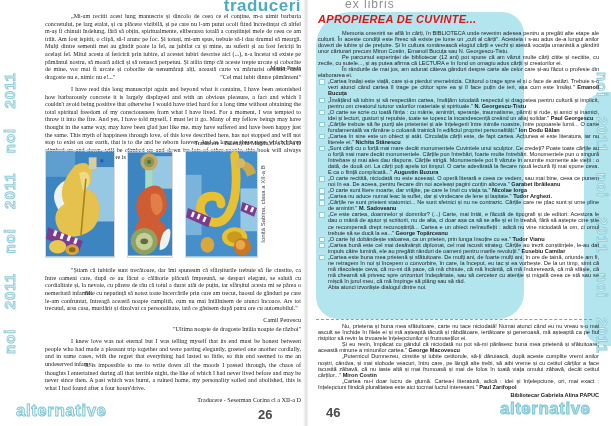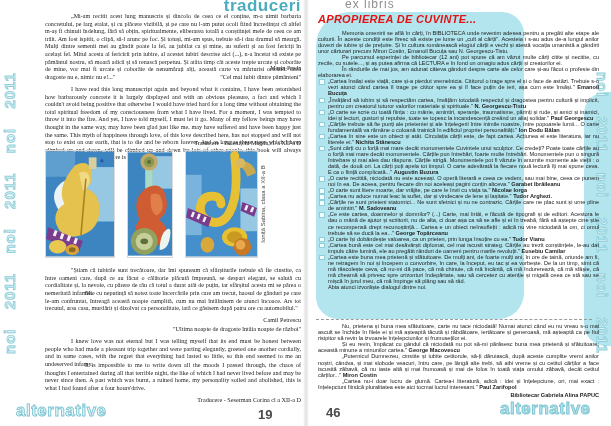--- a/index.html
+++ b/index.html
@@ -132,21 +132,21 @@
     <p class="lblock lp ind" style="top:267px;">"Știam că iubirile sunt trecătoare, dar îmi spuneam că sfârșiturile trebuie să fie cinstite, ca între oameni care, după ce au făcut o călătorie plăcută împreună, se despart elegant, se salută cu cordialitate și, la nevoie, cu părere de rău că totul a durat atât de puțin, iar sfârșitul acesta mi se părea o nemeritată infamie.</p>
     <p class="lblock lp ind2" style="top:290px;">Mie cu neputință să notez toate încercările prin care am trecut, haosul de gânduri pe care le-am confruntat, întreagă această noapte cumplită, cum nu mai întâlnisem de atunci încoace. Ars tot trecutul, arsa casa, murdărit și dizolvat ca personalitate, iată ce găsisem după patru ore cu automobilul."</p>
     <div class="rline lp" style="top:316px;">Camil Petrescu</div>
     <div class="rline lp" style="top:325px;">"Ultima noapte de dragoste întâia noapte de război"</div>
 
     <p class="lblock lp ind" style="top:338px;">I knew love was not eternal but I was telling myself that its end must be honest between people who had made a pleasant trip together and were parting elegantly, greeted one another cordially, and in same cases, with the regret that everything had lasted so little, so this end seemed to me an undeserved infamy.</p>
     <p class="lblock lp ind2" style="top:362px;">It is impossible to me to write down all the moods I passed through, the chaos of thoughts I entertained during all that terrible night, the like of which I had never lived before and may be never since then. A past which was burnt, a ruined home, my personality soiled and abolished, this is what I had found after a four hours'drive.</p>
     <div class="rline lp" style="top:396px;">Traducere - Seserman Corina cl a XII-a D</div>
 
     <div class="logo logo-l">alternative</div>
-    <div class="pgnum pg26">19</div>
+    <div class="pgnum pg26">26</div>
   </div>
 
   <div class="spine"></div>
 
   <div>
     <div class="panel"></div>
     <div class="rstrip"></div>
     <div class="side side-r">noi 2011 noi 2011 noi 2011</div>
 
     <h2 class="hdr-ex">ex libris</h2>

